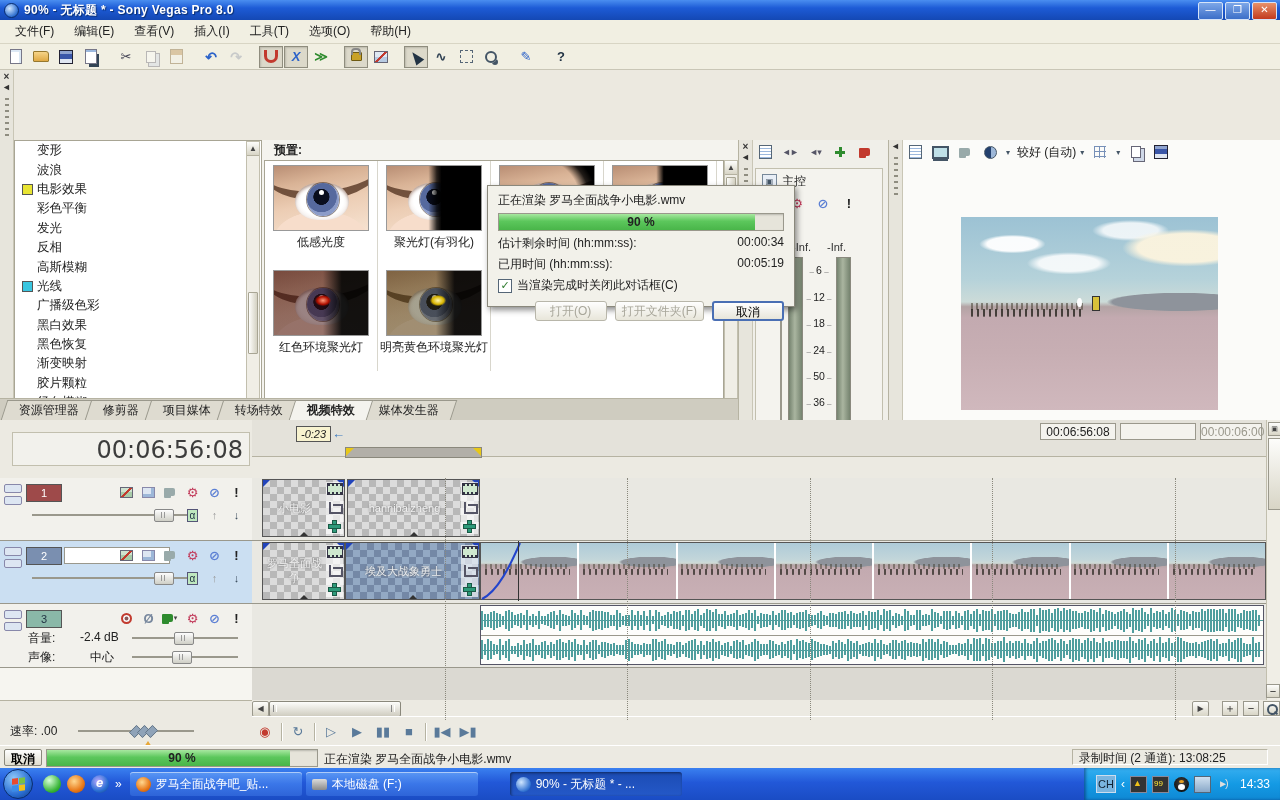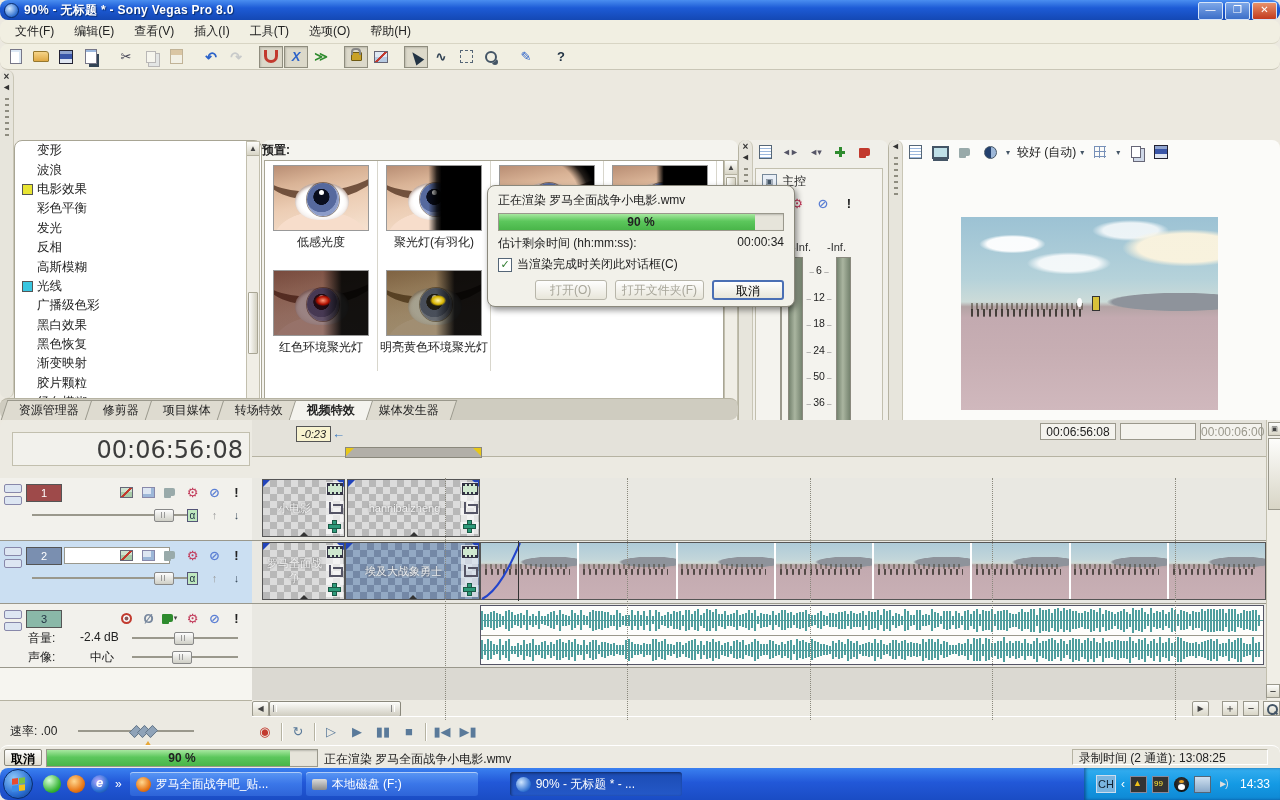--- a/index.html
+++ b/index.html
@@ -1,19 +1,19 @@
 <!DOCTYPE html>
 <html><head>
 <meta charset="utf-8">
 <style>
   html,body{margin:0;padding:0;}
   #app{position:relative;width:1280px;height:800px;overflow:hidden;
        font-family:"Liberation Sans","DejaVu Sans",sans-serif;font-size:12px;color:#222;
        background:#ece9e0;}
-  .abs{position:absolute;border-radius:8px;}
+  .abs{position:absolute;}
   
   #titlebar{left:0;top:0;width:1280px;height:20px;
     background:linear-gradient(to bottom,#4a8ef0 0%,#1d5bd6 40%,#1448b4 100%);
     color:#fff;display:flex;align-items:center;padding-left:4px;box-sizing:border-box;}
   #titlebar .appico{width:13px;height:13px;border-radius:50%;
     background:radial-gradient(circle at 35% 35%,#cfe6ff,#2e6fd0 70%,#123a80);border:1px solid #0a2e6e;margin-right:5px;}
   #titlebar .ttl{font-size:12px;font-weight:bold;text-shadow:1px 1px 1px #0a2e6e;letter-spacing:.3px;}
   .winbtns{position:absolute;right:3px;top:2px;display:flex;gap:2px;}
   .winbtn{width:23px;height:16px;border:1px solid #d6e4f8;border-radius:2px;color:#fff;
     font-size:10px;line-height:14px;text-align:center;
@@ -69,21 +69,21 @@
   .fxitem{height:19.4px;display:flex;align-items:center;padding-left:22px;position:relative;font-size:12.5px;}
   .fxitem .fxico{position:absolute;left:7px;width:9px;height:9px;border:1px solid #555;display:none;}
   .fxitem .fxico.fx-yellow{display:block;background:#e8e432;}
   .fxitem .fxico.fx-cyan{display:block;background:#39c6e0;}
   .vscroll{position:absolute;width:14px;background:#f0eee6;border:1px solid #c2bfae;box-sizing:border-box;}
   .vscroll .sarr{height:13px;background:linear-gradient(#fdfdfb,#d8d5c6);border-bottom:1px solid #b4b1a0;font-size:8px;text-align:center;line-height:13px;color:#444;}
   .vscroll .sarr.b{position:absolute;bottom:0;width:100%;border-top:1px solid #b4b1a0;border-bottom:none;}
   .vscroll .thumb{position:absolute;left:1px;right:1px;background:linear-gradient(90deg,#fdfdfb,#d4d1c2);border:1px solid #a8a594;border-radius:1px;}
   
   #presets{left:262px;top:70px;width:476px;height:328px;background:#f4f3ee;}
-  #presets .cap{position:absolute;left:0;top:2px;font-weight:bold;}
+  #presets .cap{position:absolute;left:12px;top:2px;font-weight:bold;}
   #presetgrid{position:absolute;left:2px;top:20px;width:458px;height:306px;background:#fff;border:1px solid #a8a594;display:flex;flex-wrap:wrap;align-content:flex-start;}
   .pcell{width:113px;height:105px;border-right:1px solid #d8d6cc;box-sizing:border-box;display:flex;flex-direction:column;align-items:center;padding-top:4px;}
   .pcell .plabel{font-size:12px;margin-top:4px;text-align:center;line-height:14px;width:108px;}
   .eye{position:relative;width:94px;height:64px;border:1px solid #999;overflow:hidden;
     background:radial-gradient(90% 80% at 50% 115%,#f7ddcb 0 55%,transparent 56%),
                linear-gradient(168deg,#b98e74 0%,#d9b396 26%,#eccdb4 55%,#f6e2d0 100%);}
   .eye .brow{position:absolute;left:-12%;top:-46%;width:125%;height:85%;border-radius:50%;
     border-bottom:9px solid rgba(94,62,44,.85);transform:rotate(-5deg);}
   .eye .sclera{position:absolute;left:22%;top:26%;width:58%;height:58%;border-radius:50%/60%;
     background:radial-gradient(#fff 55%,#e3d4ce);box-shadow:0 2px 3px rgba(120,80,60,.5) inset;}
@@ -738,20 +738,24 @@
 
   <div id="rdlg" class="abs">
     <div class="rtitle">正在渲染 罗马全面战争小电影.wmv</div>
     <div class="pbar">
       <div class="pfill" style="width:90%"></div>
       <div class="plabel2">90 %</div>
     </div>
     <div class="rrow">
       <span>估计剩余时间 (hh:mm:ss):</span>
       <span>00:00:34</span>
+    </div>
+    <div class="rrow">
+      <span>已用时间 (hh:mm:ss):</span>
+      <span>00:05:19</span>
     </div>
     <div class="chkrow">
       <span class="chk">✓</span>
       <span>当渲染完成时关闭此对话框(C)</span>
     </div>
     <div class="btnrow">
       <button class="xpbtn disabled">打开(O)</button>
       <button class="xpbtn disabled">打开文件夹(F)</button>
       <button class="xpbtn default">取消</button>
     </div>

